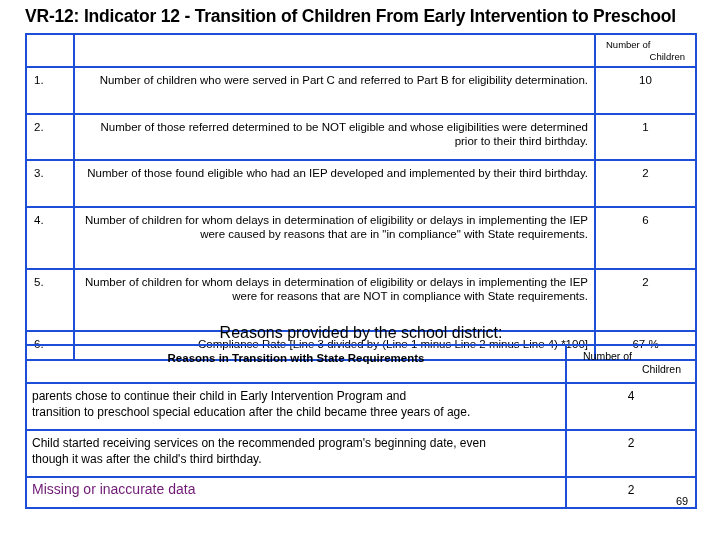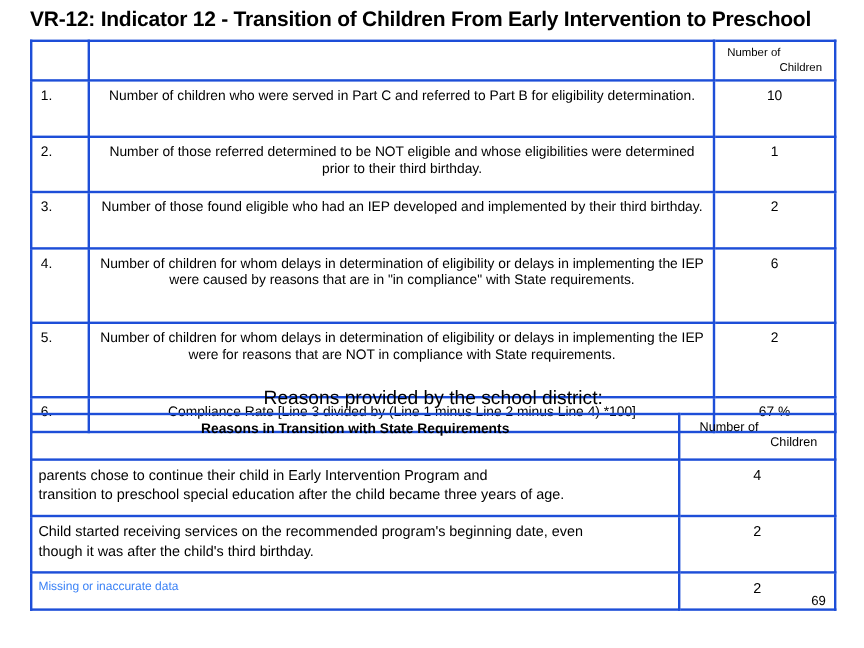--- a/index.html
+++ b/index.html
@@ -58,21 +58,21 @@
     top: 33px;
     width: 672px;
   }
   #table-main .c-num {
     width: 40px;
     text-align: left;
     padding: 5px 0 5px 7px;
   }
   #table-main .c-desc {
     padding: 5px 6px 5px 7px;
-    text-align: center;
+    text-align: right;
   }
   #table-main .c-count {
     width: 83px;
     text-align: center;
     padding: 5px 16px;
   }
   #table-main .hdr-blank {
     height: 20px;
     padding: 3px;
   }
@@ -153,22 +153,22 @@
   .rs-r2 td { height: 35px; }
   .rs-sub td { height: 14px; }
   .rs-r3 td { height: 19px; }
   #table-reasons .sub-hdr {
     text-align: center;
     font-weight: bold;
     font-size: 11.5px;
     padding: 3px 4px;
   }
   #table-reasons .red-text {
-    color: #3b82f6;
-    font-size: 10px;
+    color: #701a75;
+    font-size: 14px;
     padding: 4px 6px 4px 5px;
   }
 
   
   .page-number {
     position: absolute;
     left: 676px;
     top: 495px;
     font-size: 11px;
     line-height: 13px;

